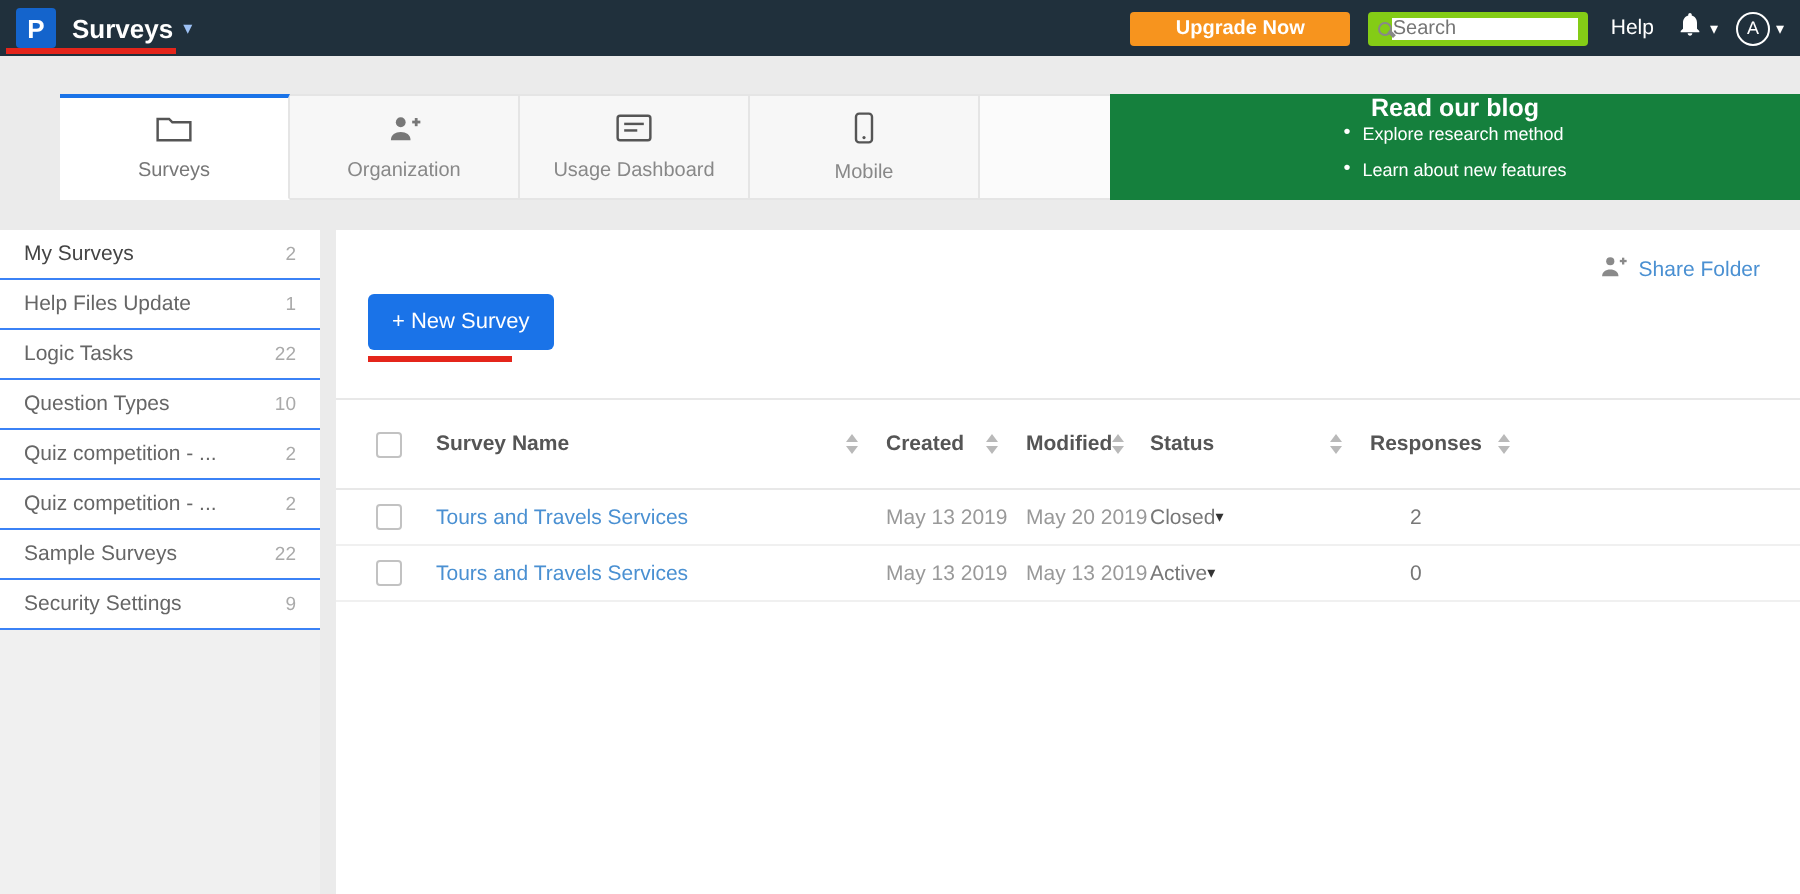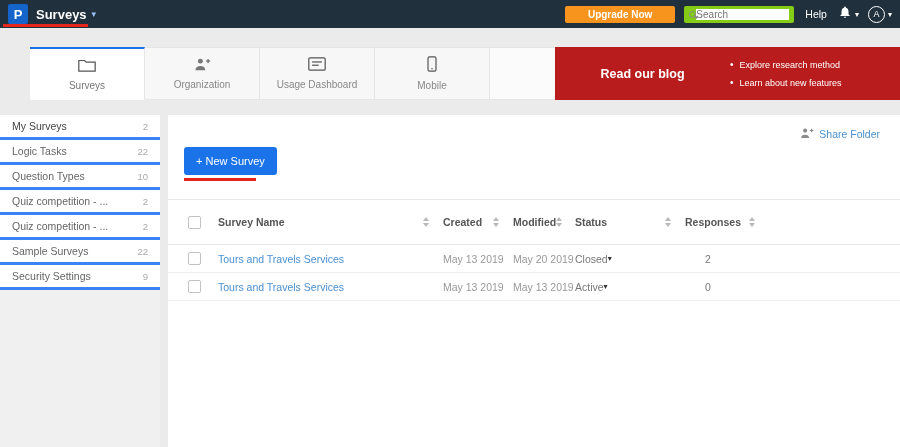--- a/index.html
+++ b/index.html
@@ -80,34 +80,34 @@
   }
   .tab:first-of-type { border-left: 1px solid #e5e5e5; }
   .tab.active {
     background: #fff;
     border-top: 2px solid #1a73e8;
     border-bottom: 1px solid #fff;
     color: #777;
   }
   .tab-filler { flex: 1; background: #fbfbfb; border-top: 1px solid #e5e5e5; border-bottom: 1px solid #e5e5e5; }
   .blog-panel {
-    width: 345px; background: #b91c1c; color: #fff;
-    display: flex; align-items: center; cursor: pointer;
+    width: 345px; background: #15803d; color: #fff;
+    display: flex; align-items: center; cursor: pointer; flex-direction: column;
   }
   .blog-title { width: 175px; text-align: center; font-size: 12.5px; font-weight: bold; }
   .blog-bullets { display: flex; flex-direction: column; gap: 7px; font-size: 9px; }
   .blog-bullet { display: flex; align-items: center; }
   .blog-bullet::before { content: "•"; margin-right: 6px; font-size: 10px; }
 
   
   .main { display: flex; margin-top: 15px; height: 332px; }
   .sidebar { width: 160px; background: #f0f0f0; }
   .side-item {
     height: 25px; background: #fff;
-    border-bottom: 3px solid #3b82f6;
+    border-bottom: 1px solid #3b82f6;
     display: flex; align-items: center; justify-content: space-between;
     padding: 0 12px; cursor: pointer;
   }
   .side-item .lbl { color: #666; font-size: 10.5px; }
   .side-item .cnt { color: #aaa; font-size: 9.5px; }
   .side-item.active .lbl { color: #444; }
   .gutter { width: 8px; }
   .content { flex: 1; background: #fff; position: relative; }
 
   .share-folder {
@@ -240,20 +240,24 @@
 </div>
 
 <div class="main">
 
   <div class="sidebar">
     <div class="side-item active">
       <span class="lbl">My Surveys</span>
         <span class="cnt">2</span>
     </div>
     <div class="side-item">
+      <span class="lbl">Help Files Update</span>
+        <span class="cnt">1</span>
+    </div>
+    <div class="side-item">
       <span class="lbl">Logic Tasks</span>
         <span class="cnt">22</span>
     </div>
     <div class="side-item">
       <span class="lbl">Question Types</span>
         <span class="cnt">10</span>
     </div>
     <div class="side-item">
       <span class="lbl">Quiz competition - ...</span>
         <span class="cnt">2</span>

